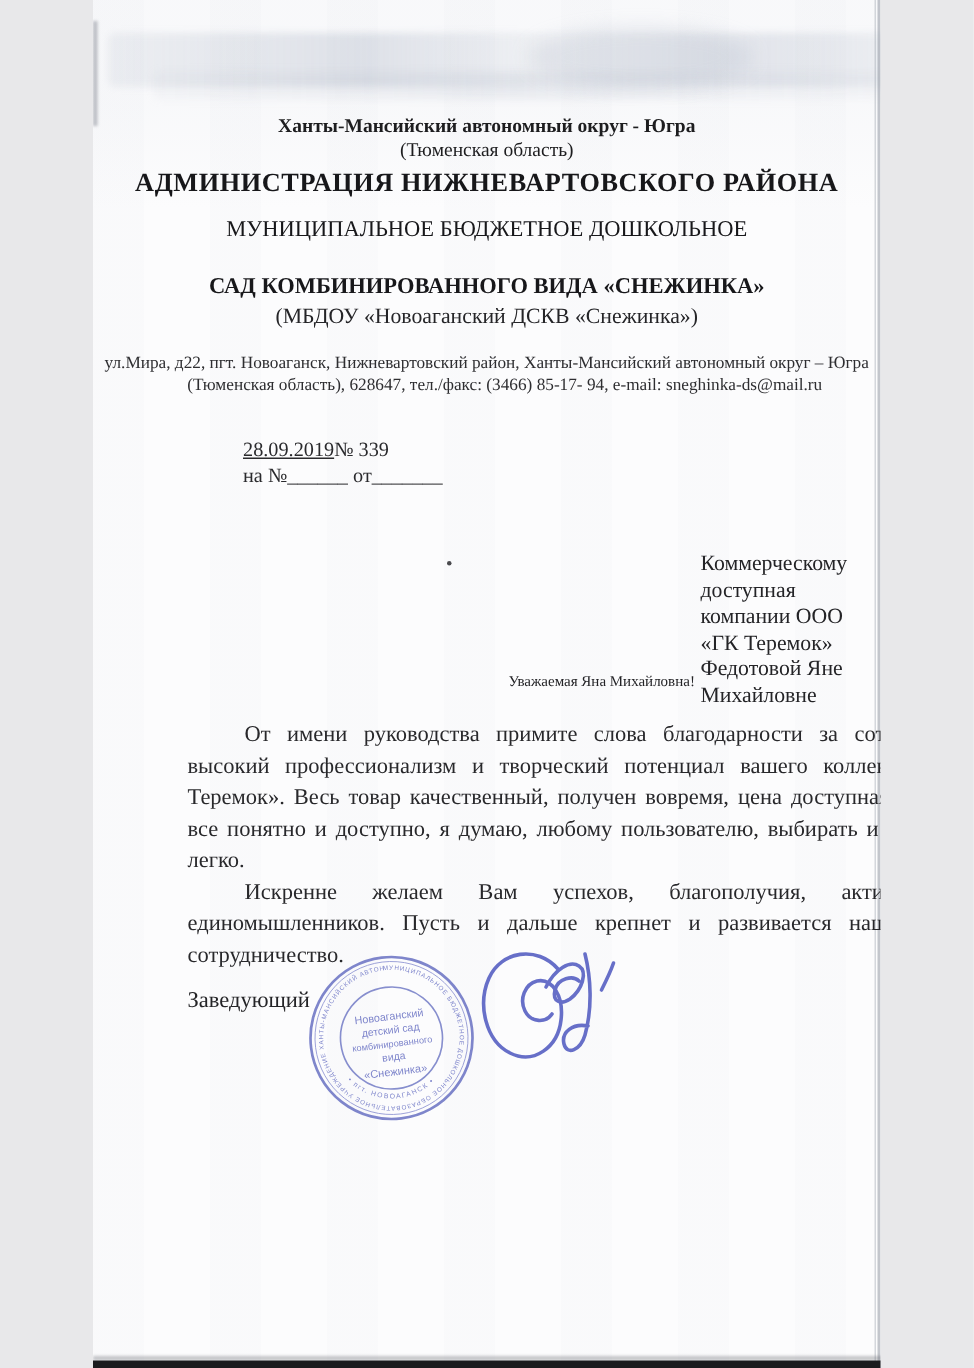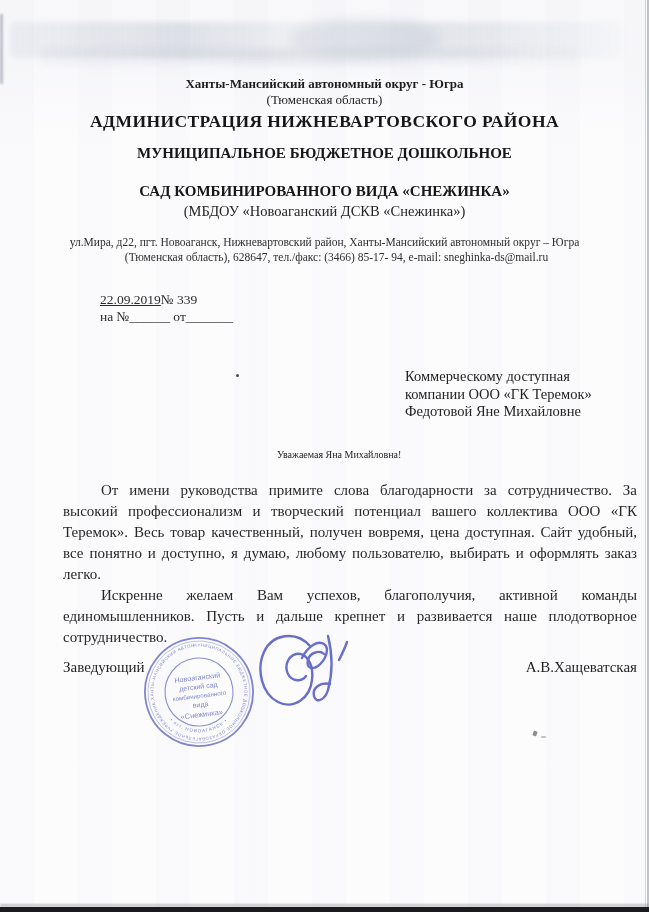--- a/index.html
+++ b/index.html
@@ -1,33 +1,33 @@
 <!DOCTYPE html>
 <html><head>
 <meta charset="utf-8">
 <style>
   html,body{margin:0;padding:0;background:#e8e8ea;}
   .page{
     position:relative;
-    width:649px;height:912px;
+    width:525px;height:912px;
     margin:0 auto;
     background:#fcfcfd;
     background-image:
       repeating-linear-gradient(90deg, rgba(190,196,208,0.045) 0 34px, rgba(255,255,255,0) 34px 78px),
       linear-gradient(180deg, rgba(220,224,232,0.12) 0 70px, rgba(255,255,255,0) 140px);
     overflow:hidden;
     font-family:"Liberation Serif","DejaVu Serif",serif;
     color:#2b2b2b;
   }
   .abs{position:absolute;}
   .center{left:0;right:0;text-align:center;}
   .hdr-region{top:76px;font-size:13px;font-weight:bold;color:#1d1d1f;}
   .hdr-region2{top:92px;font-size:13px;font-weight:normal;color:#1d1d1f;}
   .hdr-admin{top:111px;font-size:17.5px;font-weight:bold;letter-spacing:.4px;color:#17171a;white-space:nowrap;}
-  .hdr-org1{top:145px;font-size:15px;font-weight:bold;color:#17171a;white-space:nowrap;}
+  .hdr-org1{top:145px;font-size:15px;font-weight:normal;color:#17171a;white-space:nowrap;}
   .hdr-org2{top:164px;font-size:15px;font-weight:bold;color:#17171a;white-space:nowrap;}
   .hdr-org3{top:183px;font-size:15px;font-weight:bold;color:#17171a;white-space:nowrap;}
   .hdr-short{top:203px;font-size:14.5px;color:#252528;}
   .hdr-addr1{top:236px;font-size:11.5px;color:#2e2e31;}
   .hdr-addr2{top:251px;font-size:11.5px;color:#2e2e31;padding-left:24px;}
   .refblock{left:100px;top:291px;font-size:13.5px;line-height:17px;color:#2a2a2d;}
   .ref-date{text-decoration:underline;}
   .recipient{left:405px;top:368px;font-size:14.5px;line-height:17.5px;color:#242427;}
   .salutation{left:277px;top:449px;font-size:10px;color:#242427;}
   .bodytext{left:63px;top:480px;width:574px;font-size:15px;line-height:21px;text-align:justify;color:#28282b;}
@@ -71,21 +71,21 @@
   <div class="abs center hdr-region">Ханты-Мансийский автономный округ  -  Югра</div>
   <div class="abs center hdr-region2">(Тюменская область)</div>
   <div class="abs center hdr-admin">АДМИНИСТРАЦИЯ НИЖНЕВАРТОВСКОГО РАЙОНА</div>
   <div class="abs center hdr-org1">МУНИЦИПАЛЬНОЕ БЮДЖЕТНОЕ ДОШКОЛЬНОЕ</div>
   <div class="abs center hdr-org3">САД КОМБИНИРОВАННОГО ВИДА «СНЕЖИНКА»</div>
   <div class="abs center hdr-short">(МБДОУ «Новоаганский ДСКВ «Снежинка»)</div>
   <div class="abs center hdr-addr1">ул.Мира, д22, пгт. Новоаганск, Нижневартовский район, Ханты-Мансийский автономный округ – Югра</div>
   <div class="abs center hdr-addr2">(Тюменская область), 628647, тел./факс: (3466) 85-17- 94, e-mail: sneghinka-ds@mail.ru</div>
 
   <div class="abs refblock">
-    <div><span class="ref-date">22.09.2019</span><span>№ 339</span></div>
+    <div><span class="ref-date">28.09.2019</span><span>№ 339</span></div>
     <div>на №______ от_______</div>
   </div>
 
   <div class="abs recipient">
     <div>Коммерческому доступная</div>
     <div>компании ООО «ГК Теремок»</div>
     <div>Федотовой Яне Михайловне</div>
   </div>
 
   <div class="abs salutation">Уважаемая Яна Михайловна!</div>

